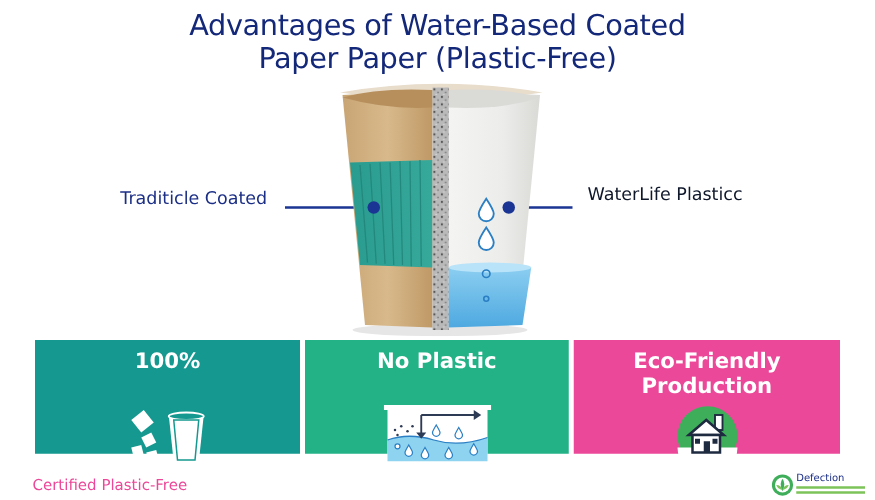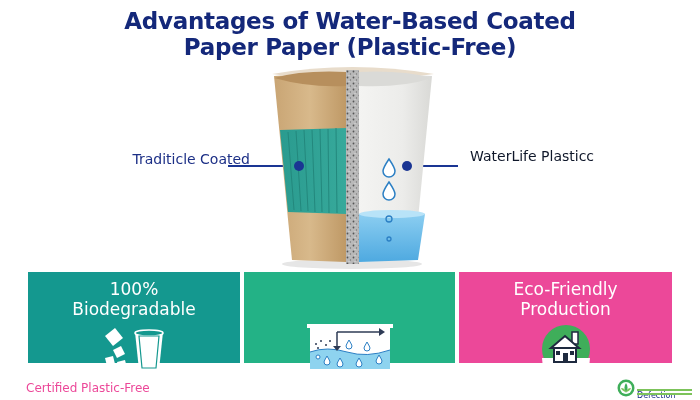--- a/index.html
+++ b/index.html
@@ -1,44 +1,44 @@
 <!DOCTYPE html>
 <html><head>
   <meta charset="utf-8">
   <style>
     * { box-sizing: border-box; margin: 0; padding: 0; }
     html, body { width: 700px; height: 400px; overflow: hidden; background: #ffffff; }
     body { position: relative; font-family: "DejaVu Sans", "Liberation Sans", sans-serif; }
     .title {
       position: absolute; left: 0; top: 8px; width: 700px; text-align: center;
-      color: #14287a; font-weight: bold; font-size: 23px; line-height: 26px; letter-spacing: -0.3px;
+      color: #14287a; font-weight: normal; font-size: 23px; line-height: 26px; letter-spacing: -0.3px;
     }
     .cup-wrap { position: absolute; left: 262px; top: 64px; width: 180px; height: 205px; }
     .callout-left {
-      position: absolute; left: 60px; top: 150px; width: 190px; text-align: right;
+      position: absolute; left: 60px; top: 150px; width: 190px; text-align: center;
       color: #1c2f86; font-size: 14px; line-height: 19px;
     }
     .callout-right {
       position: absolute; left: 470px; top: 147px; color: #0f172a; font-size: 14px; line-height: 19px;
     }
     .leader { position: absolute; height: 2px; background: #1a3593; }
     .panel {
       position: absolute; top: 272px; height: 91px; color: #ffffff; text-align: center;
-      font-weight: normal; font-size: 17px; line-height: 20px;
+      font-weight: bold; font-size: 17px; line-height: 20px;
     }
     .panel .label { display: block; padding-top: 7px; }
     .panel svg { position: absolute; left: 50%; transform: translateX(-50%); }
     .p1 { left: 28px; width: 212px; background: #14988f; }
     .p2 { left: 244px; width: 211px; background: #23b286; }
     .p3 { left: 459px; width: 213px; background: #ec4899; }
     .footer-left {
       position: absolute; left: 26px; top: 381px; color: #ec4899; font-size: 12px;
     }
     .badge { position: absolute; left: 617px; top: 377px; width: 80px; height: 22px; }
-    .badge-text { position: absolute; left: 20px; top: 14px; font-size: 8px; color: #1c2f86; }
+    .badge-text { position: absolute; left: 20px; top: 1px; font-size: 8px; color: #1c2f86; }
   </style>
 </head>
 <body>
 
 <div class="title">
   <div>Advantages of Water-Based Coated</div>
   <div>Paper Paper (Plastic-Free)</div>
 </div>
 
 <div class="callout-left">
@@ -111,38 +111,37 @@
     <circle cx="127" cy="175" r="2" fill="none" stroke="#2b7fc4" stroke-width="1.3"></circle>
 
     <circle cx="37" cy="102" r="5" fill="#1a3593"></circle>
     <circle cx="145" cy="102" r="5" fill="#1a3593"></circle>
   </svg>
 </div>
 
 <div class="panel p1">
   <span class="label">
     <span>100%</span><br>
-    <span>Biodegradable</span>
   </span>
   <svg width="70" height="50" viewBox="0 0 70 50" style="top:52px;">
     <g fill="#ffffff">
       <polygon points="6,12 16,4 24,14 14,22"></polygon>
       <polygon points="14,26 22,22 26,30 18,34"></polygon>
       <polygon points="6,34 14,32 16,40 8,42"></polygon>
       <polygon points="18,38 26,36 28,44 20,46"></polygon>
       <path d="M36 8 L64 8 L60 46 L40 46 Z"></path>
     </g>
     <ellipse cx="50" cy="9" rx="14" ry="3" fill="#14988f" stroke="#ffffff" stroke-width="1.5"></ellipse>
     <path d="M40 12 L60 12 L57 44 L43 44 Z" fill="none" stroke="#14988f" stroke-width="1.2"></path>
   </svg>
 </div>
 
 <div class="panel p2">
   <span class="label">
-    <br>
+    <span>No Plastic</span><br>
   </span>
   <svg width="86" height="48" viewBox="0 0 86 48" style="top:52px;">
     <rect x="3" y="3" width="80" height="42" fill="#ffffff"></rect>
     <rect x="0" y="0" width="86" height="4" fill="#ffffff"></rect>
     <path d="M3 28 Q20 22 40 28 T83 26 L83 45 L3 45 Z" fill="#8ed3ef"></path>
     <path d="M3 28 Q20 22 40 28 T83 26" fill="none" stroke="#2b7fc4" stroke-width="1"></path>
     <line x1="30" y1="8" x2="30" y2="24" stroke="#2e3b55" stroke-width="1.5"></line>
     <polygon points="26,22 34,22 30,27" fill="#2e3b55"></polygon>
     <line x1="30" y1="8" x2="74" y2="8" stroke="#2e3b55" stroke-width="1.5"></line>
     <polygon points="72,4 78,8 72,12" fill="#2e3b55"></polygon>

